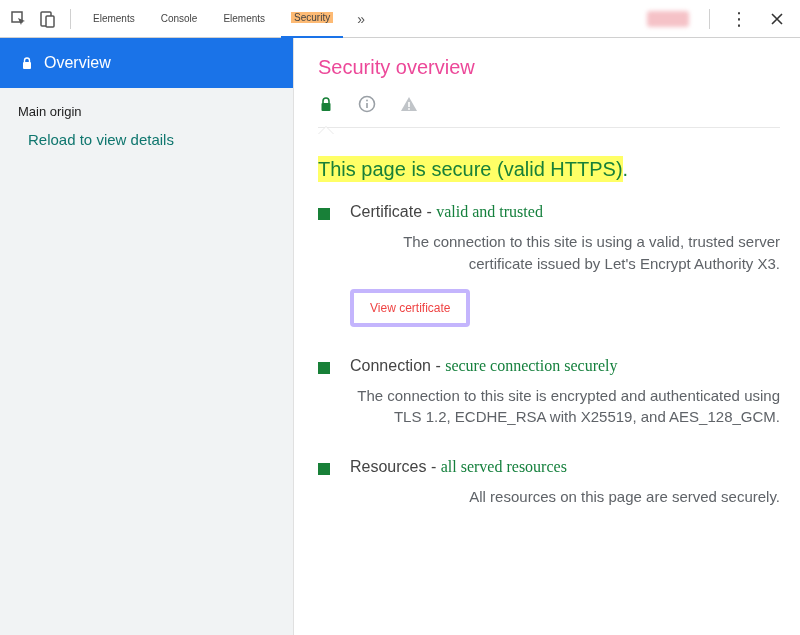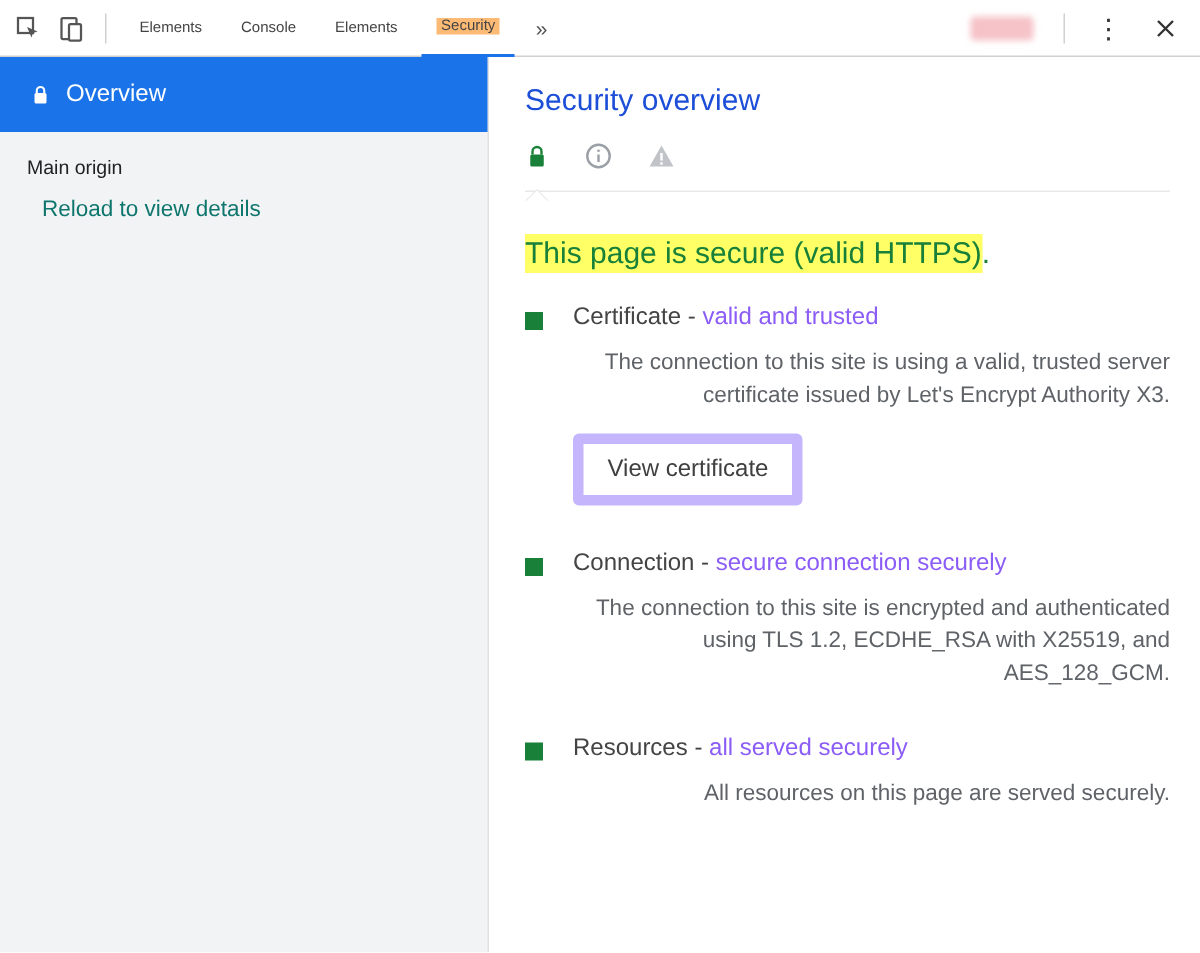--- a/index.html
+++ b/index.html
@@ -9,38 +9,38 @@
 .toolbar .divider { width: 1px; height: 20px; background: #d0d0d0; margin: 0 6px; }
 .toolbar .tab { padding: 0 10px; height: 38px; display: flex; align-items: center; color: #444; cursor: pointer; font-size: 10px; }
 .toolbar .tab.active { border-bottom: 2px solid #1a73e8; }
 .toolbar .highlight { background: #fdba74; padding: 0 3px; }
 .toolbar .chev { color: #555; padding: 0 8px; font-size: 14px; }
 .toolbar .spacer { flex: 1; }
 .toolbar .blur { width: 42px; height: 16px; background: #f5c2c7; filter: blur(2px); border-radius: 3px; margin-right: 8px; }
 .toolbar .dots { font-size: 18px; color: #333; padding: 0 8px; cursor: pointer; }
 .toolbar .close { font-size: 18px; color: #333; padding: 0 8px; cursor: pointer; }
 .body { display: flex; height: calc(100% - 38px); }
-.sidebar { width: 326px; background: #f1f3f4; border-right: 1px solid #e0e0e0; }
+.sidebar { width: 294px; background: #f1f3f4; border-right: 1px solid #e0e0e0; }
 .sidebar .overview { background: #1a73e8; color: #fff; padding: 16px 20px; font-size: 16px; display: flex; align-items: center; gap: 10px; cursor: pointer; }
 .sidebar .overview .lockicon { width: 14px; height: 14px; display: inline-flex; }
 .sidebar .section { padding: 16px 18px 4px; color: #222; font-size: 13px; }
 .sidebar .subtext { padding: 8px 18px 0 28px; color: #0f766e; font-size: 15px; }
 .main { flex: 1; padding: 18px 20px 18px 24px; overflow: auto; }
-.main h1 { font-size: 20px; font-weight: 400; color: #1d4ed8; margin-bottom: 12px; }
+.main h1 { font-size: 20px; font-weight: 400; color: #ec4899; margin-bottom: 12px; }
 .iconrow { display: flex; gap: 24px; align-items: center; padding: 4px 0 14px; border-bottom: 1px solid #e8e8e8; margin-bottom: 30px; position: relative; }
 .iconrow .tri { position: absolute; bottom: -8px; left: 0px; width: 0; height: 0; border-left: 8px solid transparent; border-right: 8px solid transparent; border-bottom: 8px solid #fff; filter: drop-shadow(0 -1px 0 #e8e8e8); }
 .status-line { font-size: 20px; color: #188038; margin-bottom: 22px; display: inline-block; }
 .status-line .hl { background: #ffff66; padding: 2px 0; }
 .item { display: flex; gap: 20px; margin-bottom: 30px; }
 .item .sq { width: 12px; height: 12px; background: #188038; margin-top: 5px; flex-shrink: 0; }
 .item .content { flex: 1; }
 .item .title { font-size: 16px; color: #444; margin-bottom: 10px; }
-.item .title .green { color: #8b5cf6; }
+.item .title .green { color: #15803d; font-family: Liberation Serif, serif; }
 .item .desc { font-size: 15px; color: #5f6368; line-height: 1.45; text-align: right; }
-.btn { display: inline-block; margin-top: 14px; padding: 8px 16px; border: 7px solid #c4b5fd; border-radius: 4px; color: #404040; font-size: 16px; cursor: pointer; background: #fff; }
+.btn { display: inline-block; margin-top: 14px; padding: 8px 16px; border: 4px solid #c4b5fd; border-radius: 4px; color: #ef4444; font-size: 12px; cursor: pointer; background: #fff; }
 svg { display: block; }
 </style>
 </head>
 <body>
 
 <div class="toolbar">
   <div class="tb-icon">
     <svg width="18" height="18" viewBox="0 0 18 18" fill="none" stroke="#555" stroke-width="1.5">
         <rect x="2" y="2" width="10" height="10"></rect>
         <path d="M8 8 L15 11 L12 12 L11 15 Z" fill="#555" stroke="none"></path>
@@ -127,18 +127,18 @@
       <div class="sq"></div>
       <div class="content">
         <div class="title"><span>Connection - </span><span class="green">secure connection securely</span></div>
         <div class="desc">The connection to this site is encrypted and authenticated using TLS 1.2, ECDHE_RSA with X25519, and AES_128_GCM.</div>
       </div>
     </div>
 
     <div class="item">
       <div class="sq"></div>
       <div class="content">
-        <div class="title"><span>Resources - </span><span class="green">all served securely</span></div>
+        <div class="title"><span>Resources - </span><span class="green">all served resources</span></div>
         <div class="desc">All resources on this page are served securely.</div>
       </div>
     </div>
   </div>
 </div>
 
 </body></html>

